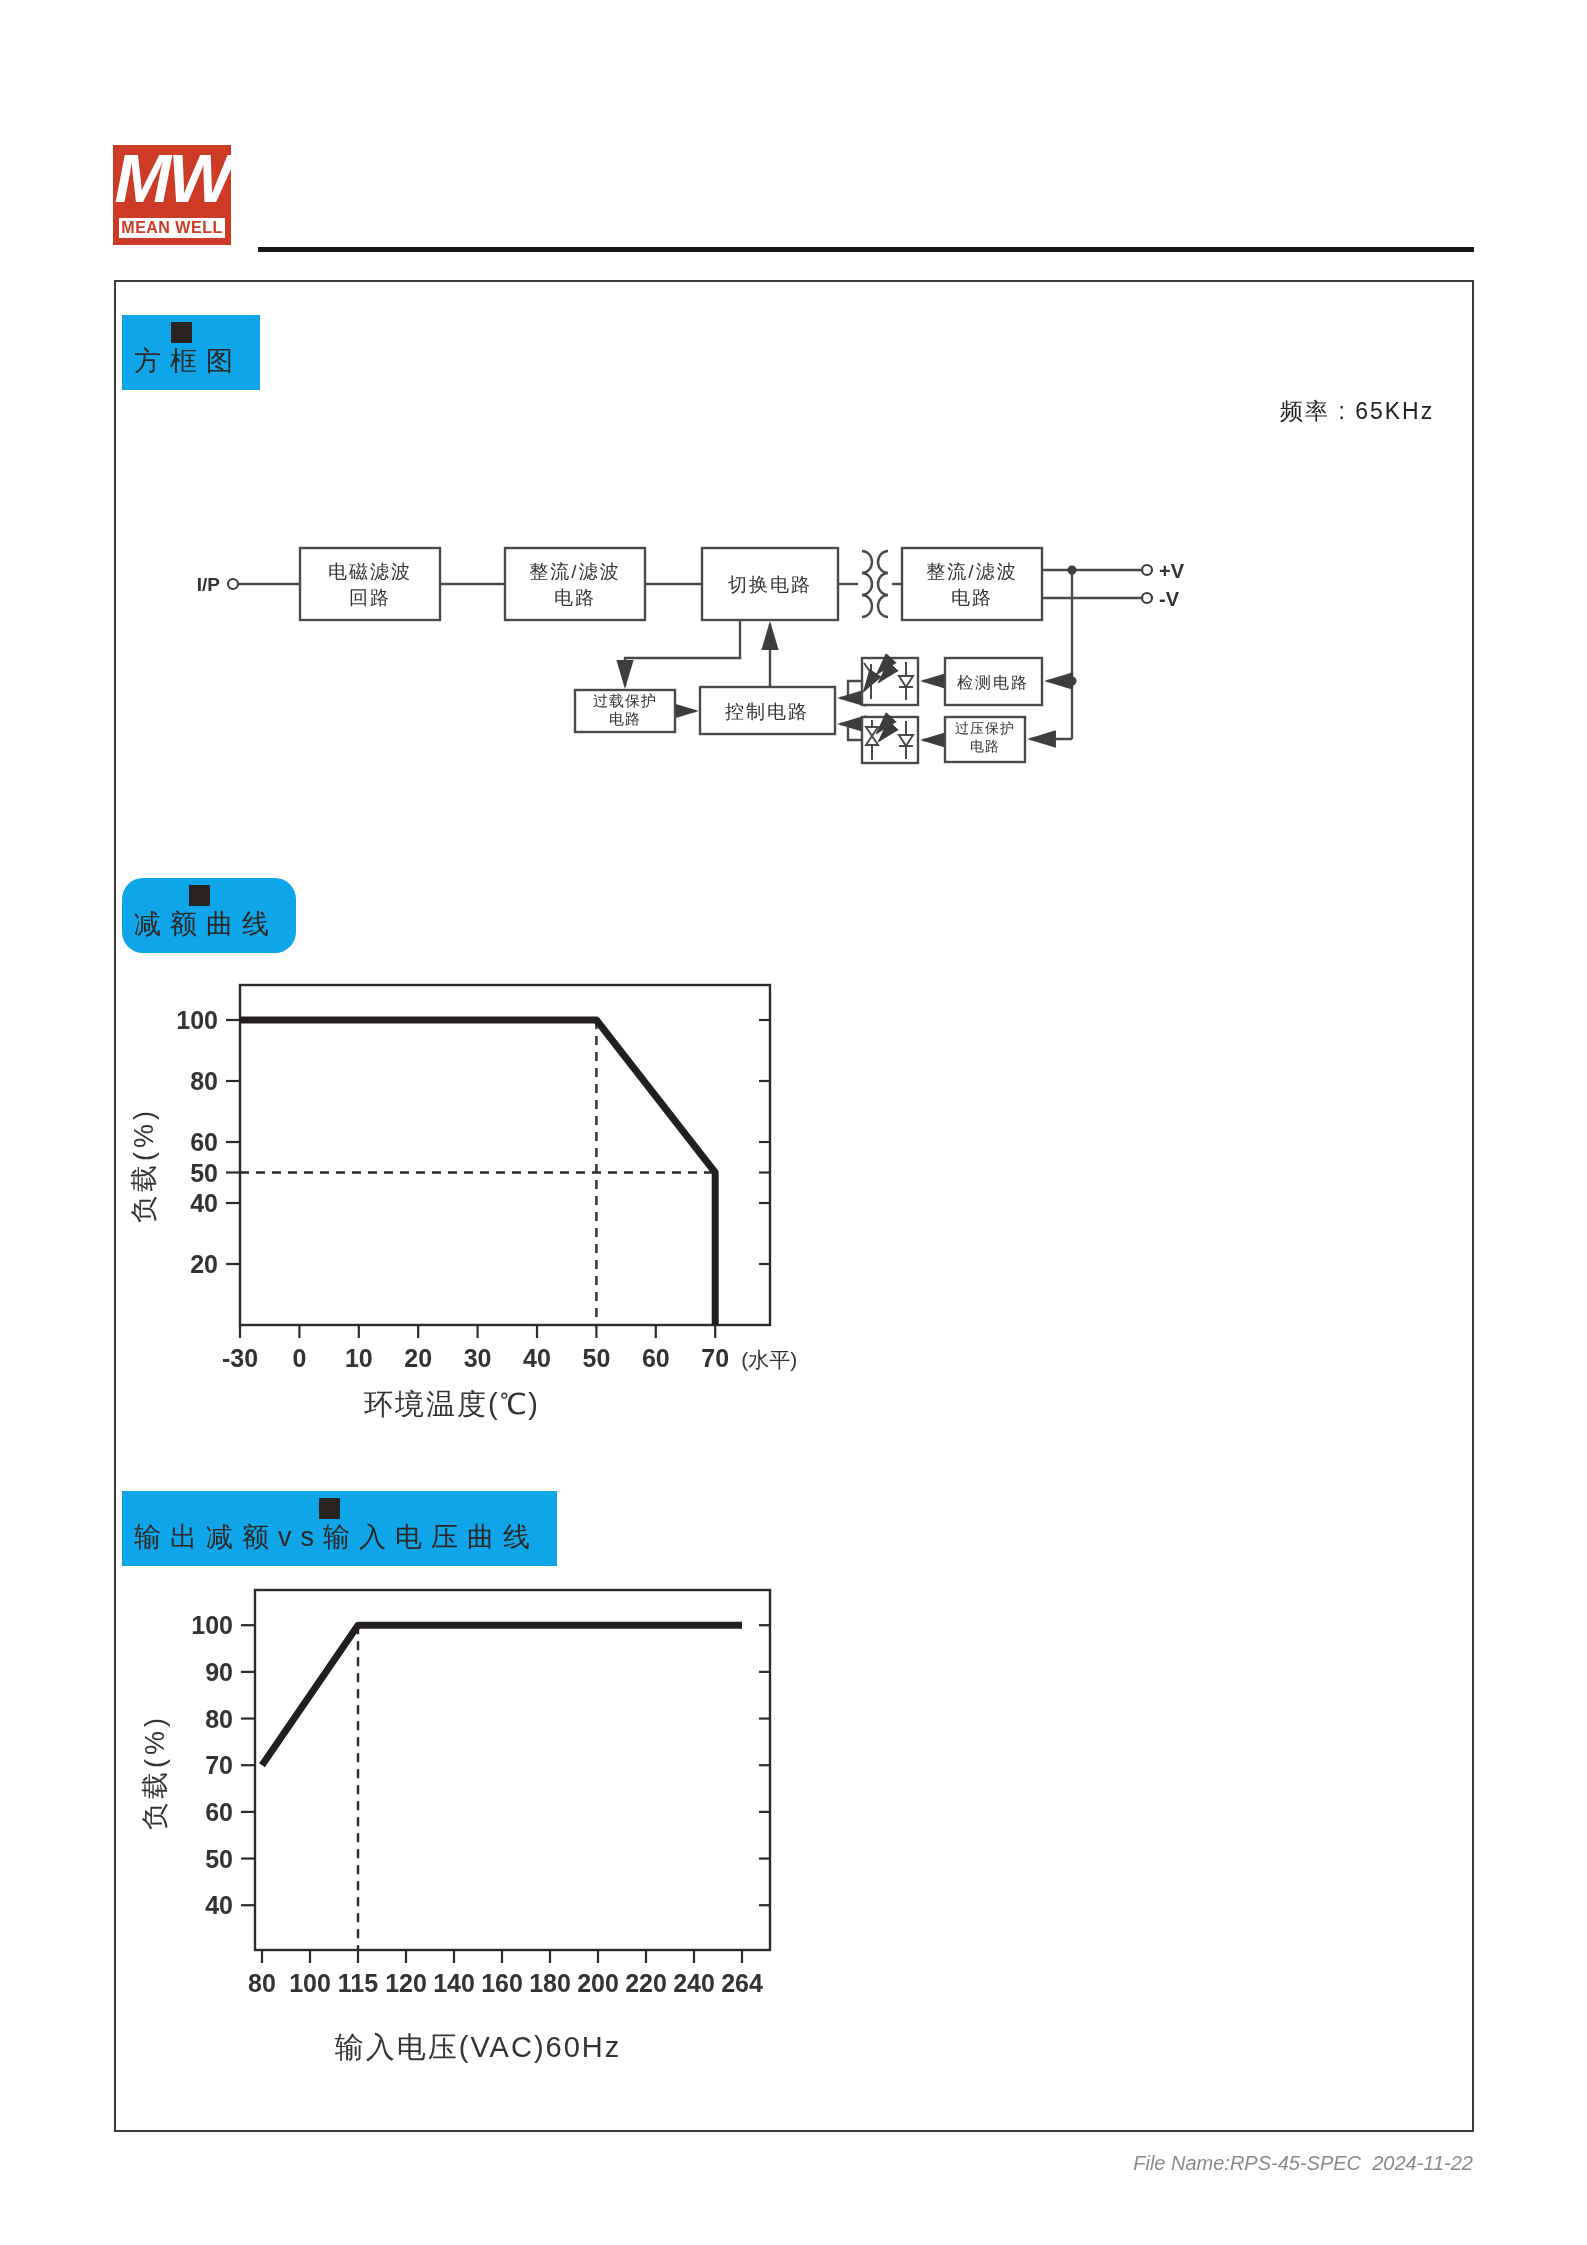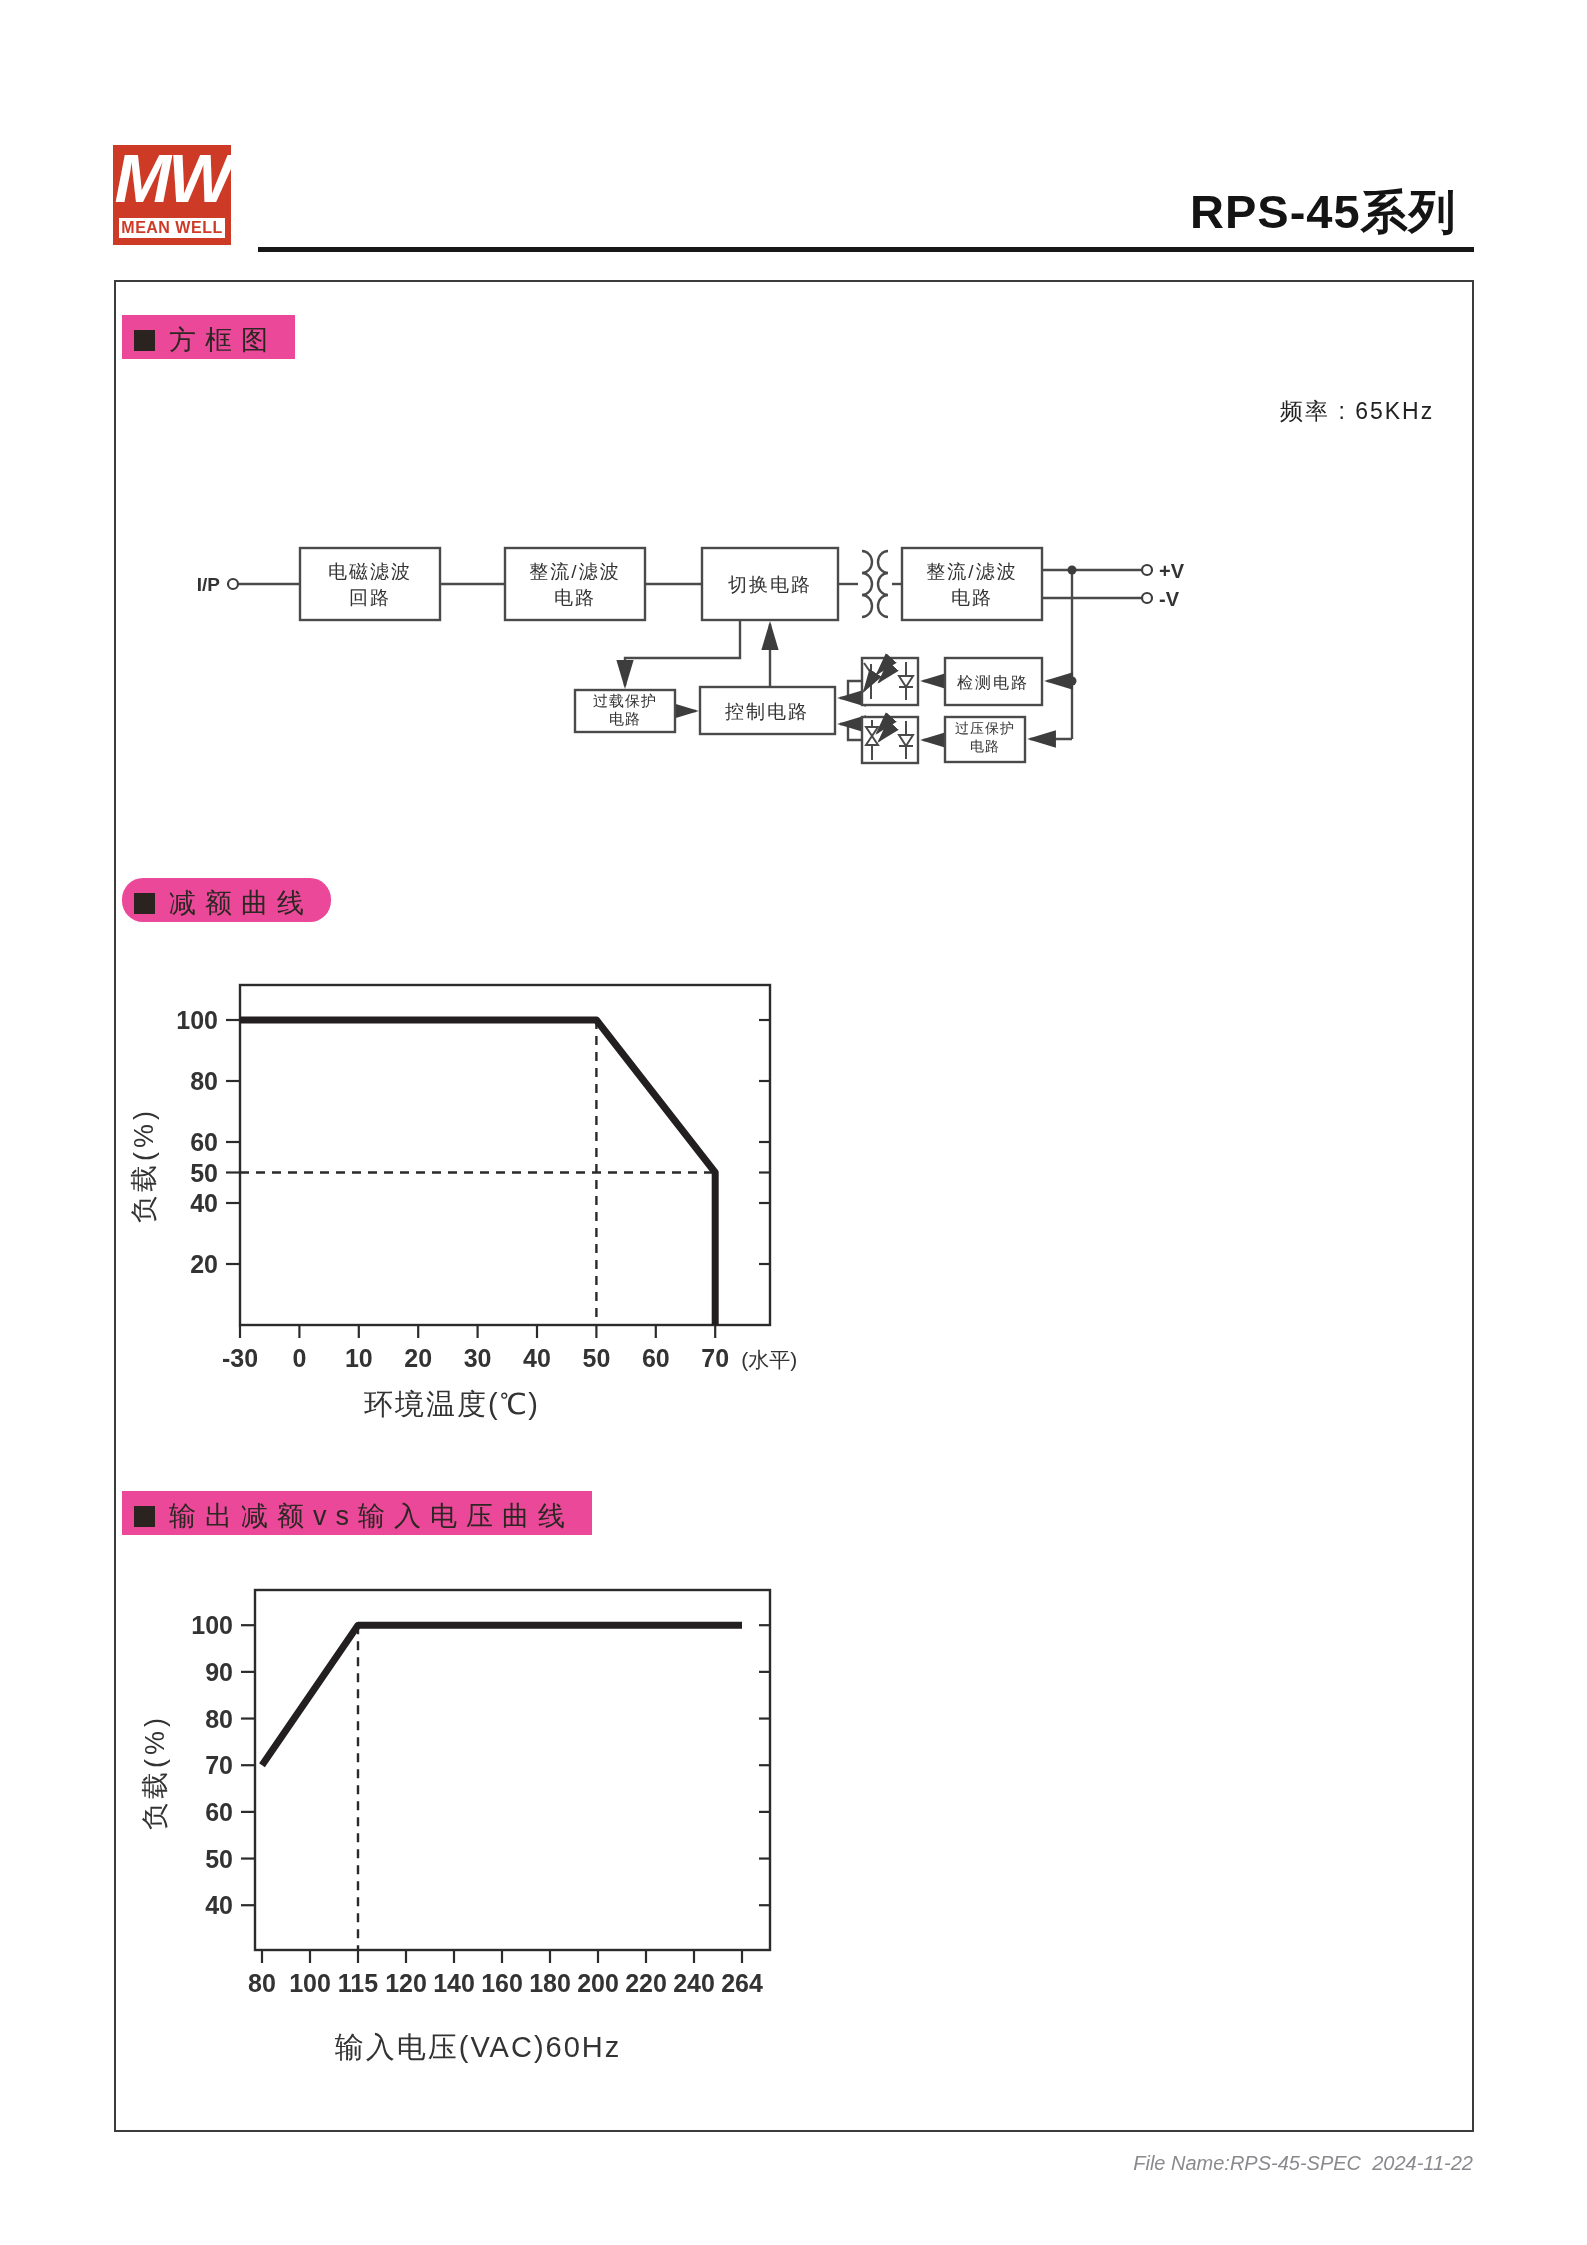--- a/index.html
+++ b/index.html
@@ -10,21 +10,21 @@
   .logo{position:absolute;left:113px;top:145px;width:118px;height:100px;background:#cd3b27;display:flex;flex-direction:column;}
   .logo-mw{flex:1;color:#fff;font-size:68px;font-weight:700;font-style:italic;text-align:center;line-height:66px;letter-spacing:-3px;}
   .logo-brand{margin:0 6px 7px 6px;background:#ffffff;color:#cd3b27;font-size:16px;font-weight:700;text-align:center;line-height:20px;letter-spacing:.5px;}
   .doc-title{position:absolute;left:258px;top:186px;font-size:41px;letter-spacing:7px;color:#141414;font-weight:500;white-space:nowrap;}
   .series-title{position:absolute;left:1190px;top:181px;font-size:47px;font-weight:700;color:#141414;letter-spacing:1px;white-space:nowrap;}
   .title-underline{position:absolute;left:258px;top:247px;width:1216px;height:5px;background:#171717;}
 
   
   .content-box{position:absolute;left:114px;top:280px;width:1360px;height:1852px;border:2px solid #3c3c3c;box-sizing:border-box;background:#fff;}
 
-  .section-heading{position:absolute;display:inline-flex;align-items:center;background:#ec4899;padding:7px 18px 1px 12px;font-size:27px;letter-spacing:9px;color:#2c2723;white-space:nowrap;}
+  .section-heading{position:absolute;display:inline-flex;align-items:center;background:#0ea5e9;padding:7px 18px 11px 12px;font-size:27px;letter-spacing:9px;color:#2c2723;white-space:nowrap;flex-direction:column;}
   .bullet{width:21px;height:21px;background:#2a2320;display:inline-block;margin-right:14px;flex:none;}
   .freq-note{position:absolute;left:1280px;top:396px;font-size:23px;color:#222;letter-spacing:2px;white-space:nowrap;}
 
   .footer-note{position:absolute;right:114px;top:2152px;font-size:20px;font-style:italic;color:#8a8a8e;white-space:pre;}
 
   svg text{fill:#333;font-family:"Liberation Sans",sans-serif;}
   .blk-label{font-size:19px;letter-spacing:2px;}
   .blk-label-sm{font-size:15px;letter-spacing:1px;}
   .blk-label-xs{font-size:14px;letter-spacing:1px;}
   .io-label{font-size:19px;font-weight:600;letter-spacing:0;}
@@ -32,21 +32,20 @@
 </style>
 </head>
 <body>
 
 <div class="page">
 
   <div class="logo">
     <div class="logo-mw">MW</div>
     <div class="logo-brand">MEAN WELL</div>
   </div>
-  <div class="series-title">RPS-45系列</div>
   <div class="title-underline"></div>
 
   <div class="content-box"></div>
 
   <div class="section-heading" style="left:122px;top:315px;">
     <span class="bullet"></span>
     <span>方框图</span>
   </div>
   <div class="freq-note">频率 : 65KHz</div>
 

